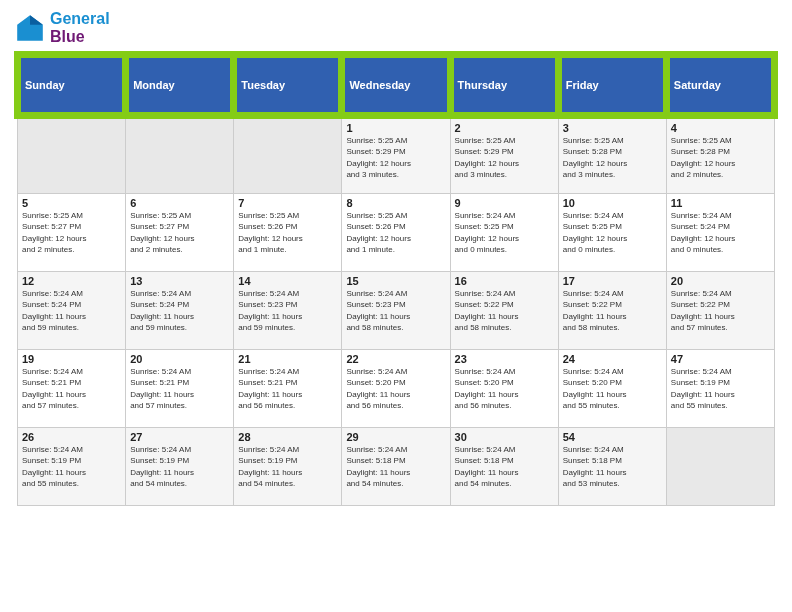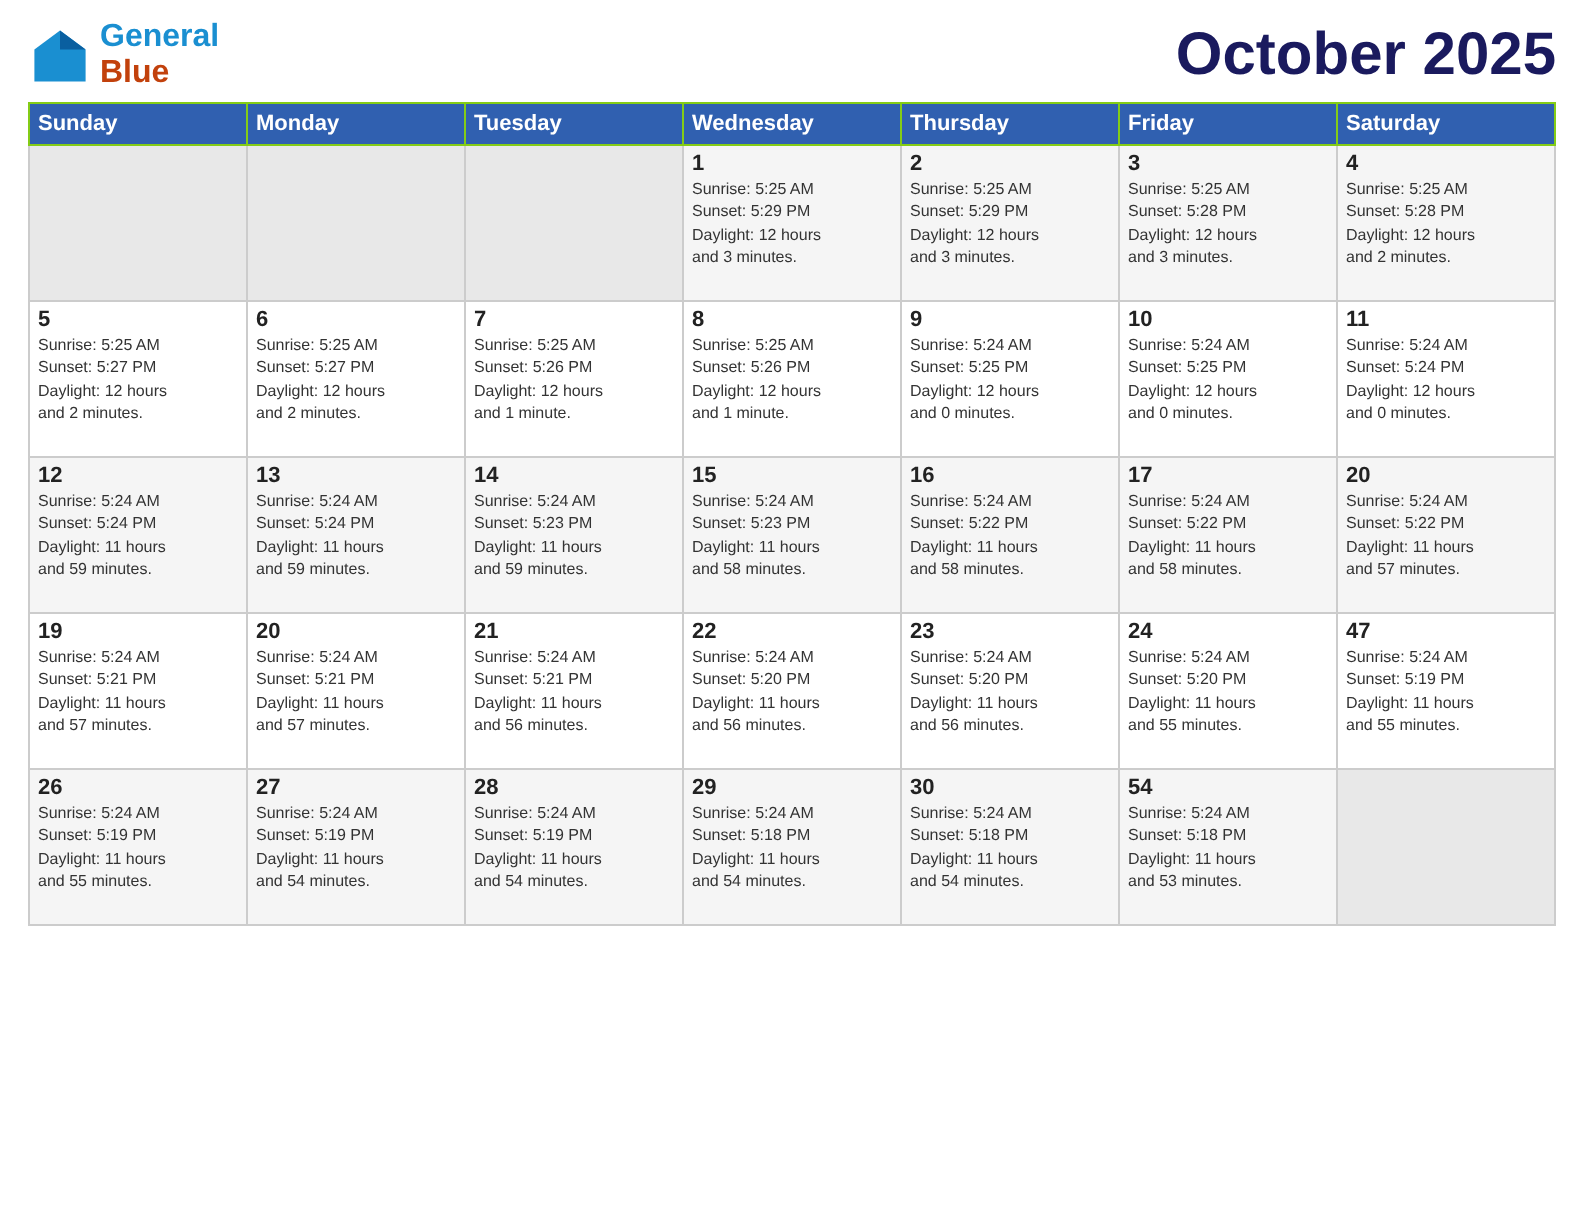--- a/index.html
+++ b/index.html
@@ -53,23 +53,23 @@
     table {
       width: 100%;
       border-collapse: collapse;
       table-layout: fixed;
     }
     thead tr th {
       background-color: #3060b0;
       color: #fff;
       font-size: 11px;
       font-weight: bold;
-      padding: 4px 4px;
+      padding: 21px 4px;
       text-align: left;
-      border: 1px solid #84cc16;
+      border: 7px solid #84cc16;
     }
     tbody tr td {
       border: 1px solid #ccc;
       vertical-align: top;
       padding: 3px 4px;
       font-size: 8.5px;
       color: #222;
       height: 78px;
       background: #fff;
     }
@@ -101,25 +101,24 @@
 <div class="container">
   <div class="header-row">
     <div class="logo">
       <svg class="logo-icon" viewBox="0 0 40 40">
         <polygon points="20,4 36,16 36,36 4,36 4,16" fill="#1a8fd1"></polygon>
         <polygon points="20,4 36,16 20,16" fill="#0a5fa0"></polygon>
         <polygon points="28,8 36,14 36,8" fill="#fff" opacity="0.3"></polygon>
       </svg>
       <div class="logo-text">
         <div><span>General</span></div>
-        <div><span style="color:#c2410c">Blue</span></div>
+        <div><span style="color:#701a75">Blue</span></div>
       </div>
     </div>
     <div class="title-block">
-      <div class="month-title">October 2025</div>
     </div>
   </div>
 
   <table>
     <thead>
       <tr>
       <th>Sunday</th>
           <th>Monday</th>
           <th>Tuesday</th>
           <th>Wednesday</th>

